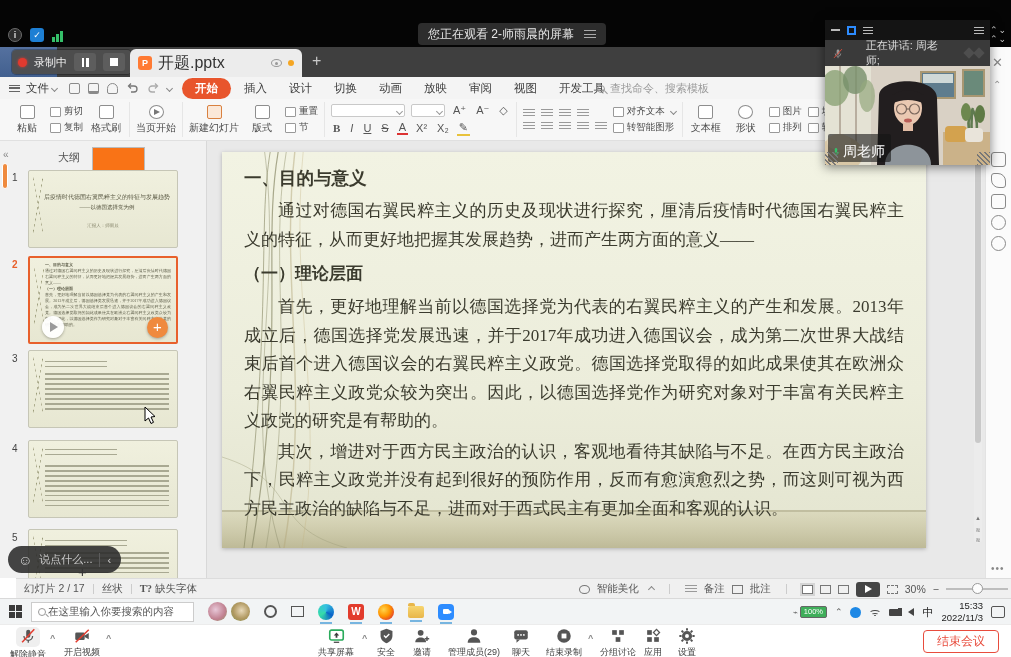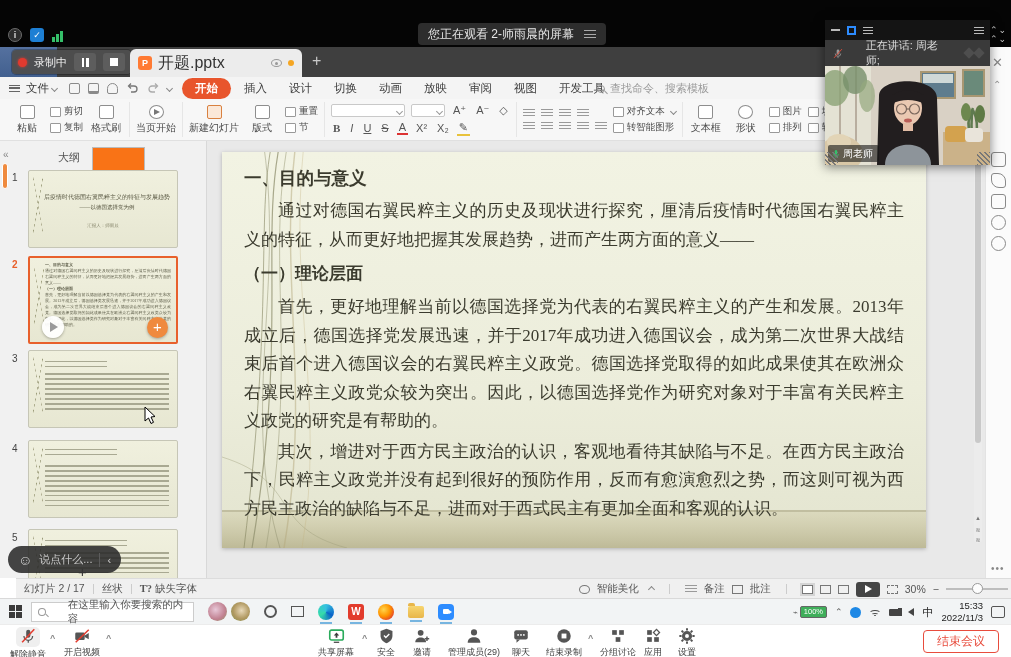--- a/index.html
+++ b/index.html
@@ -124,21 +124,21 @@
   .vicon.act{outline:2px solid #d5d5d5;background:#fff}
   #play-pill{width:24px;height:15px;background:#454545;border-radius:3px;display:flex;align-items:center;justify-content:center}
   #play-pill i{border-left:7px solid #fff;border-top:4px solid transparent;border-bottom:4px solid transparent;margin-left:1px}
   #zoom-slider{width:62px;height:2px;background:#bdbdbd;position:relative}
   #zoom-slider .kn{position:absolute;left:26px;top:-5px;width:11px;height:11px;border:1px solid #999;border-radius:50%;background:#fdfdfd}
 
   
   #taskbar{left:0;top:598px;width:1011px;height:26px;background:#f2f4f5;border-top:1px solid #d9d9d9;display:flex;align-items:center}
   #win-logo{margin-left:9px;display:grid;grid-template-columns:6px 6px;grid-template-rows:6px 6px;gap:1px}
   #win-logo i{background:#3b3b3b}
-  #tb-search{margin-left:9px;width:163px;height:20px;background:#fff;border:1px solid #ccc;display:flex;align-items:center;gap:22px;padding:0 6px;font-size:10.5px;color:#555}
+  #tb-search{margin-left:9px;width:163px;height:20px;background:#fff;border:1px solid #ccc;display:flex;align-items:center;gap:2px;padding:0 6px;font-size:10.5px;color:#555}
   .flower{width:19px;height:19px;border-radius:50%}
   #fl1{margin-left:14px;background:radial-gradient(circle at 40% 40%,#e8c8d8,#c08090 60%,#90a060)}
   #fl2{margin-left:4px;background:radial-gradient(circle at 55% 45%,#e8d8b8,#b09860 55%,#809050)}
   .tb-ic{margin-left:14px;position:relative;display:flex;align-items:center;justify-content:center}
   .tb-ic .ul{position:absolute;bottom:-4px;left:2px;right:2px;height:2px;background:#77b5e0}
   #ic-cortana{width:13px;height:13px;border:2px solid #555;border-radius:50%}
   #ic-taskview{width:13px;height:11px;border:1.6px solid #555;position:relative}
   #ic-edge{width:16px;height:16px;border-radius:50%;background:conic-gradient(#35c1e0,#0a63c9,#35dca8,#35c1e0)}
   #ic-wps{width:16px;height:16px;border-radius:3px;background:#e23c2d;color:#fff;font-weight:bold;font-size:10px;text-align:center;line-height:16px}
   #ic-ff{width:16px;height:16px;border-radius:50%;background:radial-gradient(circle at 35% 35%,#ffd54d,#ff9500 45%,#e3412b 80%)}
@@ -169,21 +169,21 @@
   #vtitle{height:20px;background:#141414;display:flex;align-items:center;padding:0 6px;gap:7px}
   #vtitle .mini{width:9px;height:2px;background:#bbb}
   #vtitle .rest{width:9px;height:9px;border:2px solid #2d8cff}
   #vtitle .hb{width:10px;height:7px;border-top:1.5px solid #bbb;border-bottom:1.5px solid #bbb;position:relative}
   #vtitle .hb::after{content:"";position:absolute;top:2px;left:0;width:10px;height:1.5px;background:#bbb}
   #vtitle .right{margin-left:auto}
   #vspeak{height:26px;background:#3a3a3a;display:flex;align-items:center;gap:22px;padding:0 7px;color:#ddd;font-size:11px}
   #vspeak .logo{margin-left:auto;display:flex;gap:2px}
   #vspeak .logo i{width:8px;height:8px;background:#4e4e4e;transform:rotate(45deg)}
   #vfeed{height:99px;position:relative;overflow:hidden;background:#cfc7ba}
-  #nametag{position:absolute;left:3px;bottom:3px;background:rgba(20,20,20,.6);border-radius:2px;color:#fff;font-size:10px;display:flex;align-items:center;gap:3px;padding:2px 6px 1px 4px}
+  #nametag{position:absolute;left:3px;bottom:3px;background:rgba(20,20,20,.6);border-radius:2px;color:#fff;font-size:14px;display:flex;align-items:center;gap:3px;padding:9px 6px 1px 4px}
   .hatch{position:absolute;bottom:0;width:13px;height:13px;background:repeating-linear-gradient(45deg,#777 0 1px,transparent 1px 3.5px)}
   .hatch.br{right:0}
   .hatch.bl{left:0}
 
   
   #chatbub{left:8px;top:546px;height:27px;background:rgba(42,42,42,.88);border-radius:14px;display:flex;align-items:center;gap:7px;padding:0 10px;color:#c9c9c9;font-size:11px}
   #chatbub .dv{width:1px;height:14px;background:#5c5c5c}
   #plus-cursor{left:78px;top:563px;font-size:15px;color:#333}
   #cursor2{left:144px;top:266px}
 </style>

